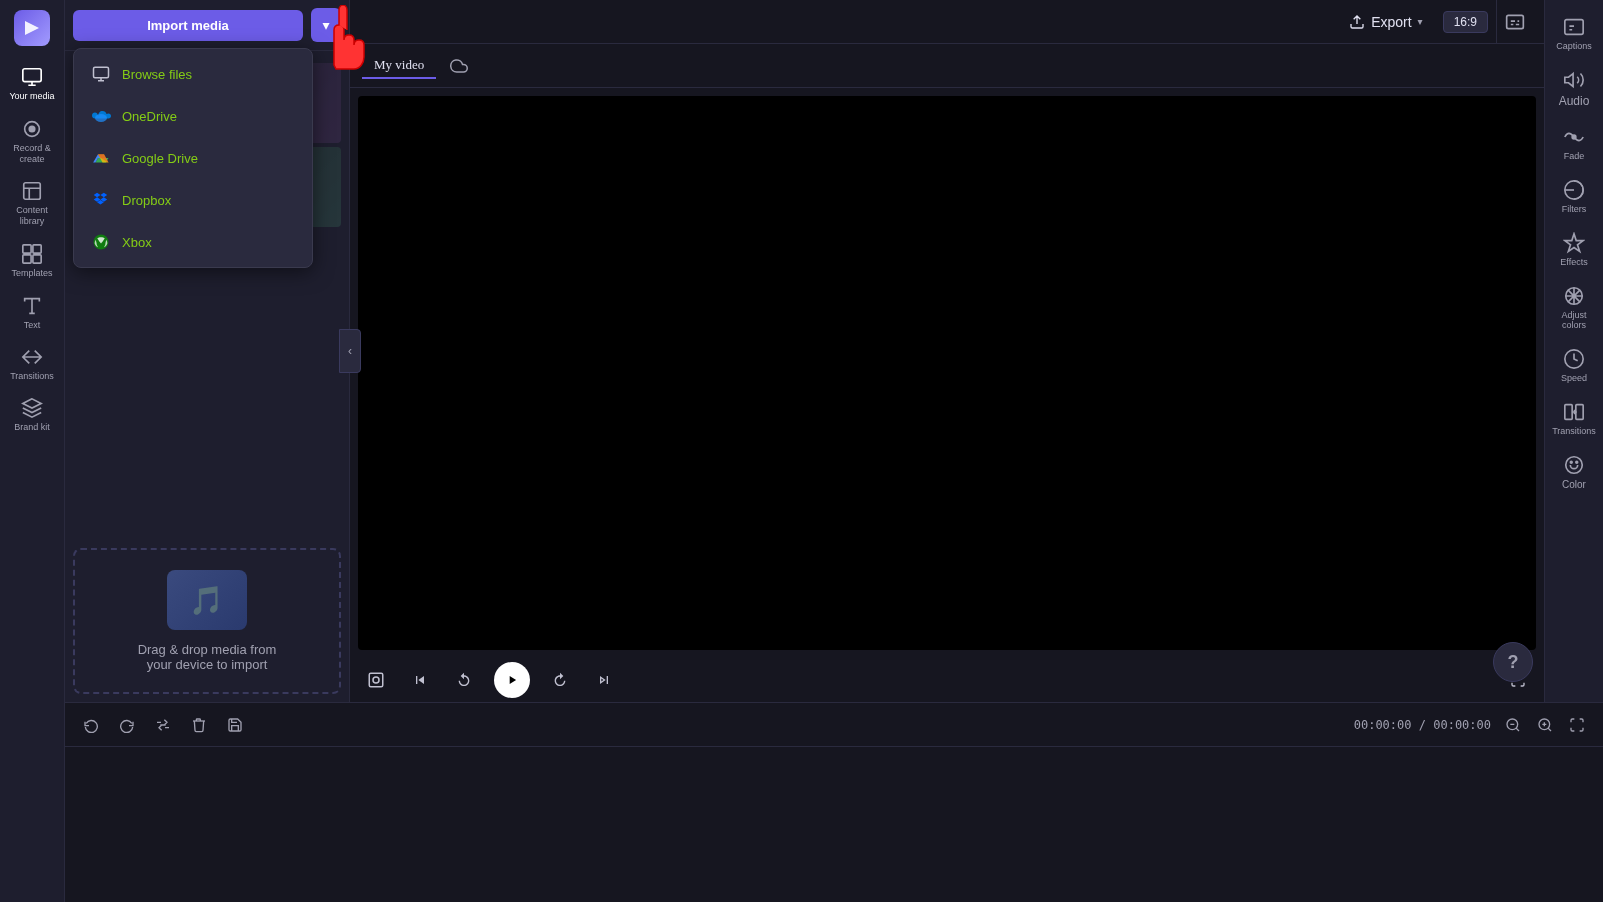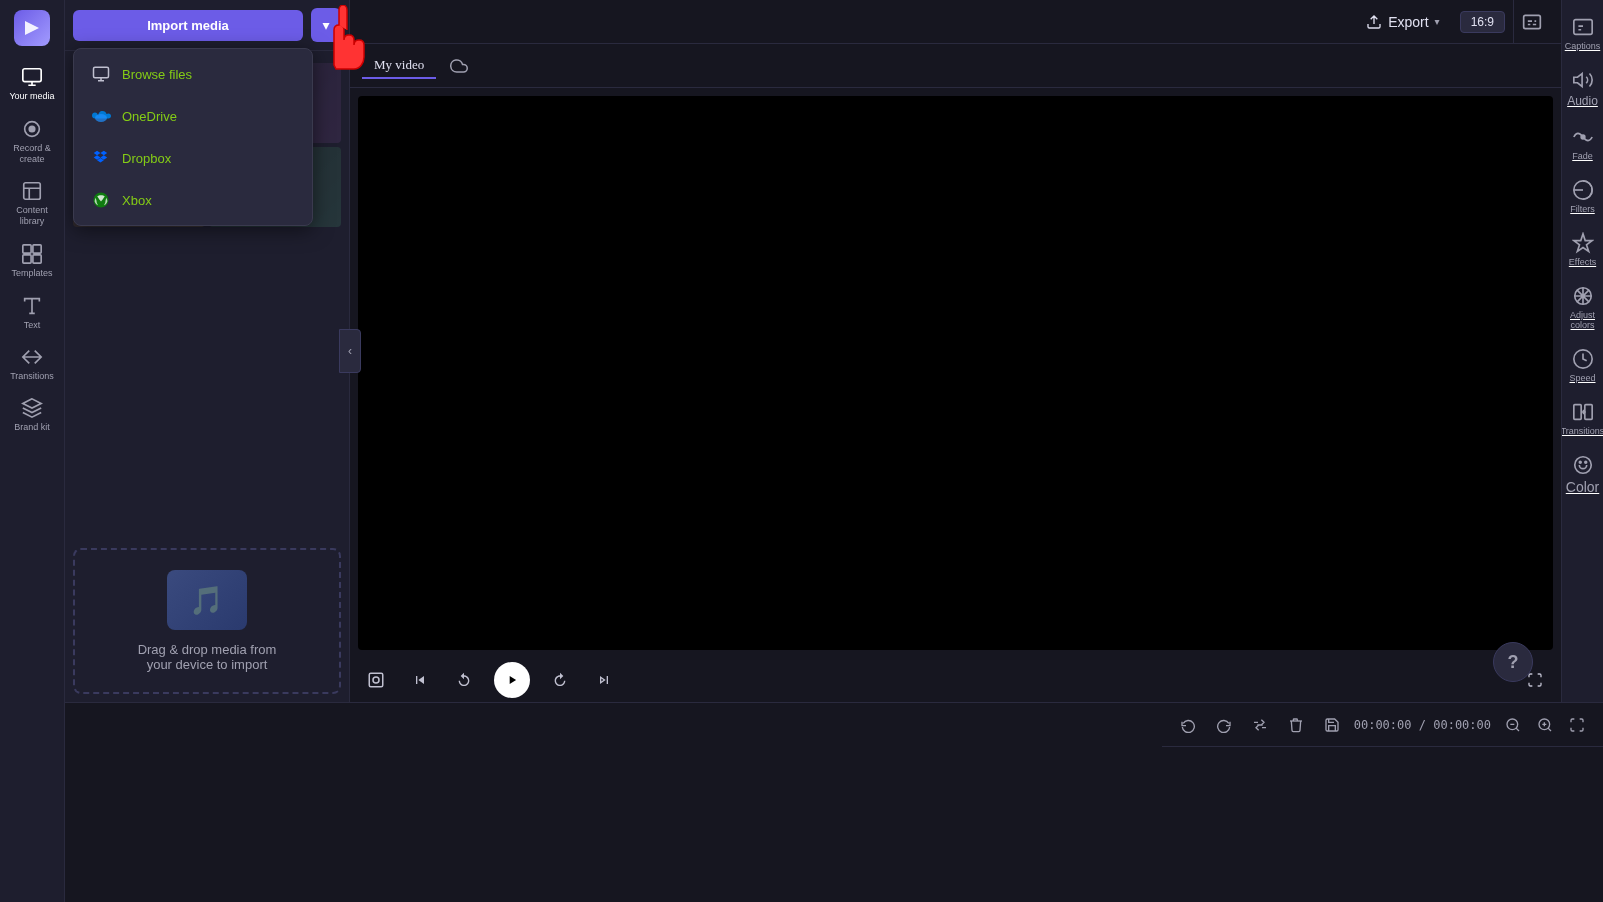--- a/index.html
+++ b/index.html
@@ -265,31 +265,30 @@
       width: 36px;
       height: 36px;
       background: #fff;
       border-radius: 50%;
       color: #000;
       font-size: 14px;
     }
 
     
     .right-panel {
-      width: 42px;
+      width: 59px;
       background: #1e1e2e;
       display: flex;
       flex-direction: column;
       align-items: center;
       padding: 8px 0;
       border-left: 1px solid #2a2a3e;
       gap: 2px;
       flex-shrink: 0;
       overflow-y: auto;
-      text-decoration: underline;
     }
     .right-panel-item {
       width: 60px;
       display: flex;
       flex-direction: column;
       align-items: center;
       padding: 8px 4px;
       cursor: pointer;
       color: #a0a0b0;
       font-size: 10px;
@@ -299,21 +298,20 @@
     }
     .right-panel-item svg { width: 22px; height: 22px; }
 
     
     .timeline-area {
       height: 200px;
       background: #161620;
       border-top: 1px solid #2a2a3e;
       display: flex;
       flex-direction: column;
-      align-items: flex-end;
     }
     .timeline-toolbar {
       display: flex;
       align-items: center;
       padding: 6px 12px;
       gap: 8px;
       height: 44px;
       border-bottom: 1px solid #2a2a3e;
     }
     .tl-btn {
@@ -520,20 +518,31 @@
             <svg width="20" height="14" viewBox="0 0 20 14">
               <path d="M7.5 7 C7 4 9 2 11.5 2 C13.5 2 15 3.2 15.5 5 C16 4.7 16.7 4.5 17.5 4.5 C19 4.5 20 5.5 20 7 C20 8.5 19 9.5 17.5 9.5 H4 C2.3 9.5 1 8.2 1 6.5 C1 4.8 2.3 3.5 4 3.5 C4.8 3.5 5.5 3.8 6 4.3" fill="#0078d4"></path>
               <ellipse cx="10" cy="9" rx="6" ry="4" fill="#1e90ff" opacity="0.7"></ellipse>
             </svg>
           </div>
           <span>OneDrive</span>
         </div>
         <div class="dropdown-item">
           <div class="dropdown-icon">
             <svg width="18" height="18" viewBox="0 0 24 24">
+              <path d="M4.5 18L8 12H22L18.5 18Z" fill="#34a853"></path>
+              <path d="M1.5 18L8 7L11.5 12H8L4.5 18Z" fill="#4285f4"></path>
+              <path d="M8 7H16L22 18H14Z" fill="#fbbc04" opacity="0.8"></path>
+              <path d="M11.5 12L8 7H16L22 18" fill="#ea4335" opacity="0.5"></path>
+            </svg>
+          </div>
+          <span>Google Drive</span>
+        </div>
+        <div class="dropdown-item">
+          <div class="dropdown-icon">
+            <svg width="18" height="18" viewBox="0 0 24 24">
               <path d="M6 2L12 6L6 10L0 6ZM18 2L24 6L18 10L12 6ZM0 14L6 10L12 14L6 18ZM18 10L24 14L18 18L12 14ZM6 19L12 15L18 19L12 23Z" fill="#0061ff" transform="scale(0.75) translate(3,1)"></path>
             </svg>
           </div>
           <span>Dropbox</span>
         </div>
         <div class="dropdown-item">
           <div class="dropdown-icon">
             <svg width="18" height="18" viewBox="0 0 24 24">
               <circle cx="12" cy="12" r="10" fill="#107c10"></circle>
               <path d="M7 7 C7 7 10 12 12 14 C14 12 17 7 17 7 C15 5 9 5 7 7Z" fill="white" opacity="0.8"></path>
@@ -709,21 +718,21 @@
         </svg>
         <span style="font-size:9px;">Transitions</span>
       </div>
       <div class="right-panel-item">
         <svg viewBox="0 0 24 24" fill="none" stroke="currentColor" stroke-width="1.8">
           <circle cx="12" cy="12" r="9"></circle>
           <path d="M8 12a4 4 0 008 0"></path>
           <circle cx="9" cy="9" r="1" fill="currentColor"></circle>
           <circle cx="15" cy="9" r="1" fill="currentColor"></circle>
         </svg>
-        <span style="font-size:14px;">Color</span>
+        <span style="font-size:10px;">Color</span>
       </div>
     </div>
   </div>
 
   <div class="timeline-area">
     <div class="timeline-toolbar">
       <button class="tl-btn" title="Undo">
         <svg width="16" height="16" viewBox="0 0 24 24" fill="none" stroke="currentColor" stroke-width="2">
           <path d="M3 7v6h6M3.51 15a9 9 0 101.33-5.5"></path>
         </svg>

